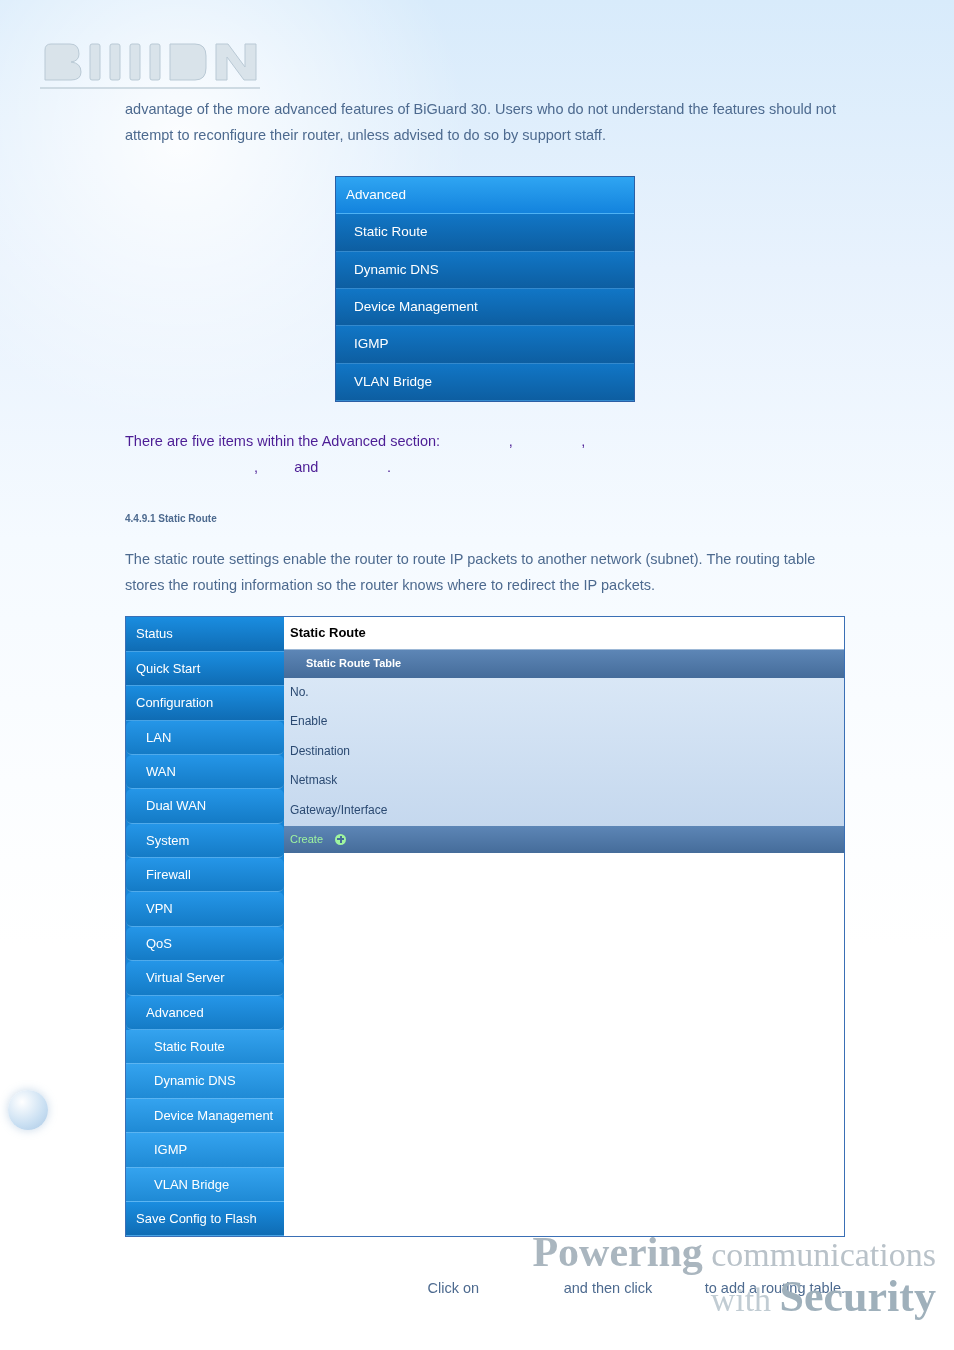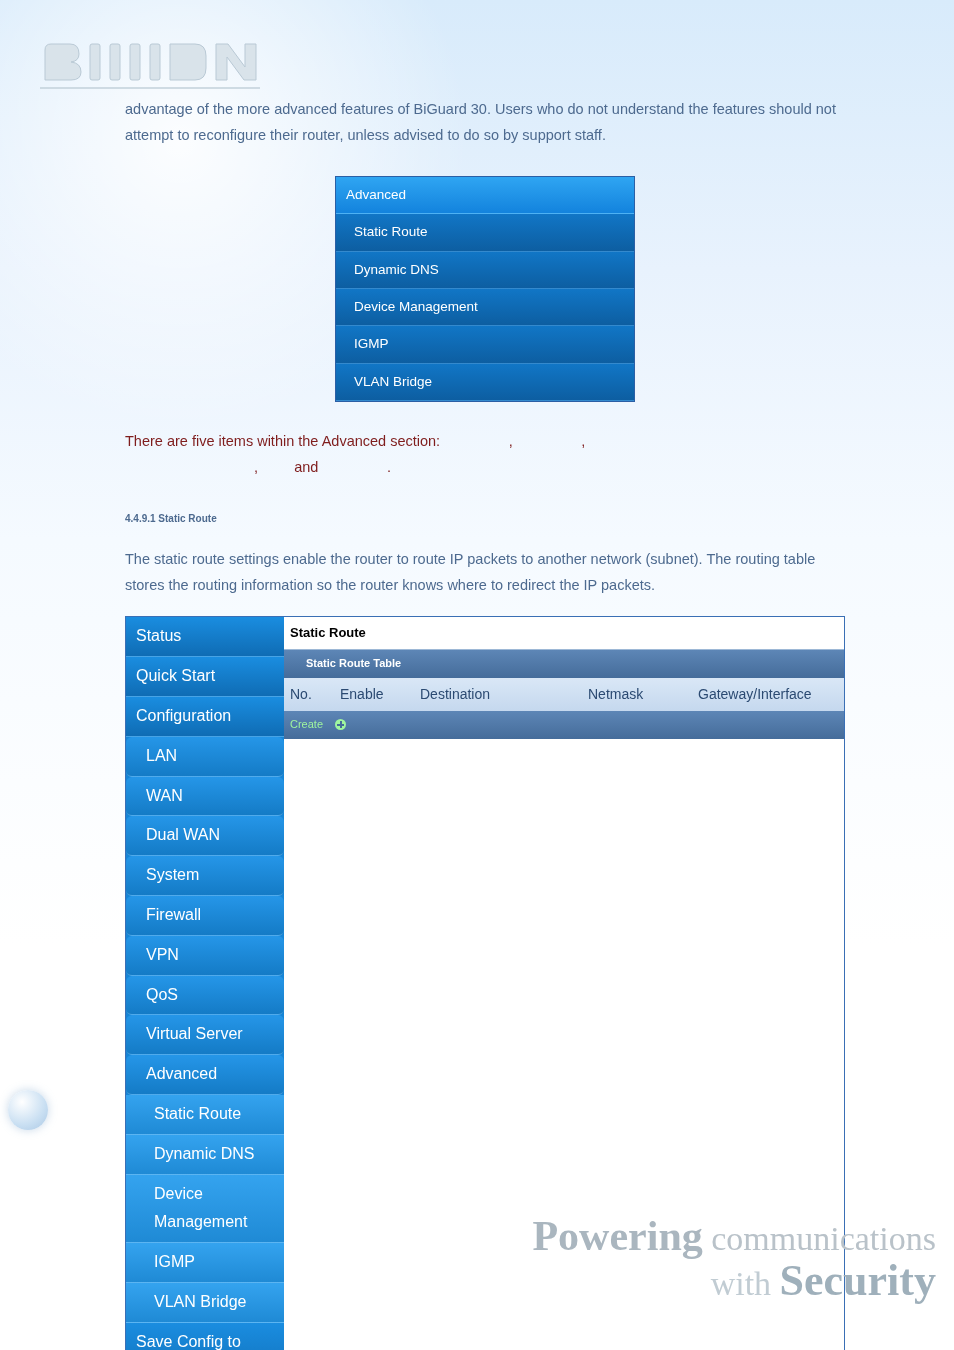--- a/index.html
+++ b/index.html
@@ -50,21 +50,21 @@
     border-bottom: 1px solid rgba(255,255,255,0.15);
   }
   .menu-img .menu-head {
     background: linear-gradient(#2fa5f2, #1383dd);
     padding-left: 10px;
   }
   .menu-img .menu-item {
     background: linear-gradient(#1176c6, #0d5ea1);
   }
 
-  .inline-seq { color: #7f1d1d; margin-top: 12px; }
+  .inline-seq { color: #4c1d95; margin-top: 12px; }
 
   .section-heading {
     color: #4d6a8f;
     font-weight: bold;
     margin: 30px 0 18px;
     font-size: 10px;
   }
 
   
   .app-shot {
@@ -76,21 +76,21 @@
     font-size: 11px;
   }
   .app-side {
     width: 158px;
     background: #1685d6;
   }
   .app-side .side-row {
     color: #ffffff;
     padding: 5px 8px 5px 10px;
     border-bottom: 1px solid rgba(255,255,255,0.2);
-    font-size: 16px;
+    font-size: 13px;
     background: linear-gradient(#1a8de0, #0f6cb4);
   }
   .app-side .side-sub {
     padding-left: 20px;
     background: linear-gradient(#2596e8, #147bc6);
     border-radius: 6px;
   }
   .app-side .side-sub2 {
     padding-left: 28px;
     background: linear-gradient(#34a3ef, #1f8ad5);
@@ -111,29 +111,30 @@
     background: linear-gradient(#5d86b6, #456c9a);
     color: #ffffff;
     font-size: 11px;
     padding: 4px 22px;
     font-weight: bold;
   }
   .app-main .col-header {
     display: flex;
     background: linear-gradient(#d9e7f6, #c5d8ee);
     color: #2b4a72;
-    font-size: 14px;
+    font-size: 12px;
+    flex-direction: column;
   }
   .app-main .col-header > div {
     padding: 4px 6px;
   }
   .app-main .ch-no { width: 50px; }
   .app-main .ch-en { width: 80px; }
   .app-main .ch-dest { width: 140px; }
-  .app-main .ch-mask { width: 110px; margin-left: 28px; }
+  .app-main .ch-mask { width: 110px; }
   .app-main .ch-gw { flex: 1; }
   .app-main .create-row {
     background: linear-gradient(#5d86b6, #456c9a);
     color: #9ff59f;
     font-size: 11px;
     padding: 4px 6px;
     display: flex;
     align-items: center;
     gap: 12px;
   }
@@ -154,21 +155,21 @@
   .app-main .create-row .plus::after  { top: 4.5px; left: 2px; height: 2px; width: 7px; }
 
   .app-main .empty {
     height: 240px;
     background: #ffffff;
   }
 
   .footer-tag {
     position: absolute;
     right: 18px;
-    bottom: 46px;
+    bottom: 30px;
     font-family: "Segoe Script", "Comic Sans MS", cursive;
     text-align: right;
     line-height: 1.05;
   }
   .footer-tag .line1 {
     font-size: 34px;
     color: #b9c2c9;
   }
   .footer-tag .line1 b {
     font-size: 42px;

